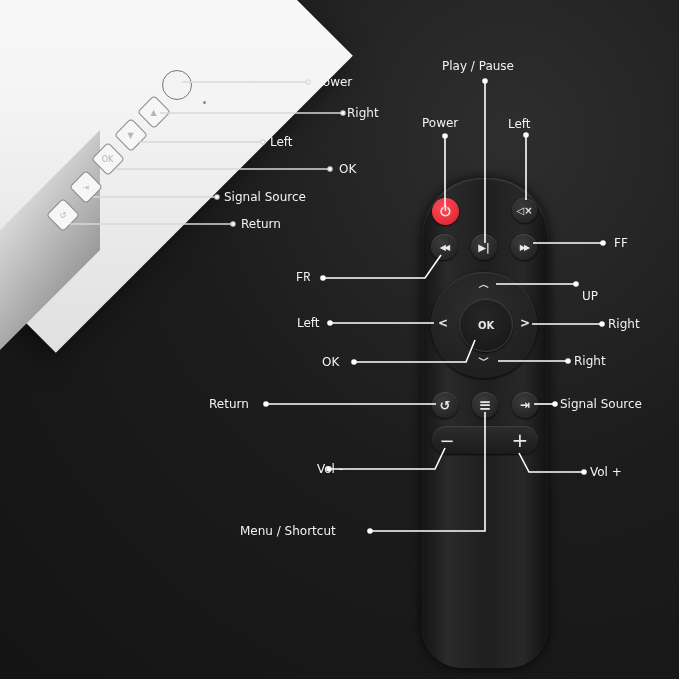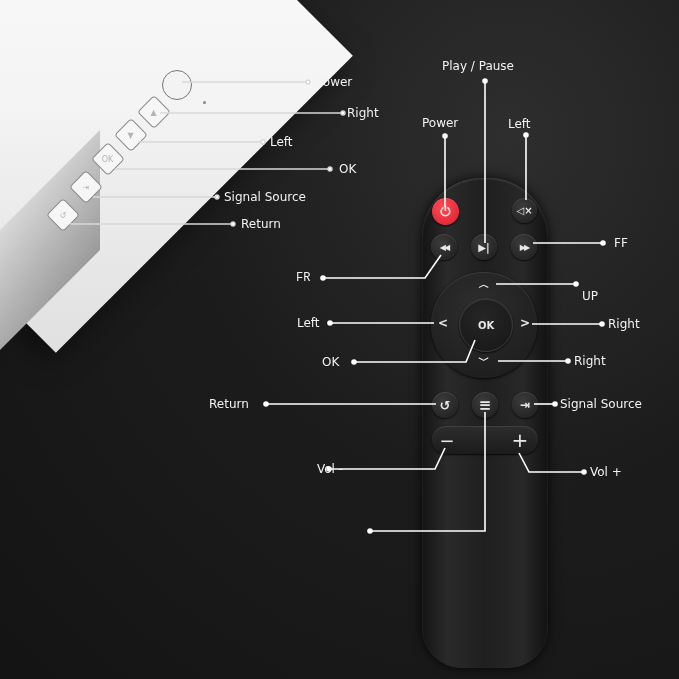--- a/index.html
+++ b/index.html
@@ -157,14 +157,15 @@
   <div class="label" style="left:296px;top:269px;font-family:Liberation Mono, monospace;">FR</div>
   <div class="label" style="left:582px;top:275px;margin-top:12px;">UP</div>
   <div class="label" style="left:297px;top:314px;">Left</div>
   <div class="label" style="left:608px;top:315px;">Right</div>
   <div class="label" style="left:322px;top:353px;">OK</div>
   <div class="label" style="left:574px;top:352px;">Right</div>
   <div class="label" style="left:209px;top:395px;">Return</div>
   <div class="label" style="left:560px;top:395px;">Signal Source</div>
   <div class="label" style="left:279px;top:460px;margin-left:38px;">Vol -</div>
   <div class="label" style="left:590px;top:463px;">Vol +</div>
+  <div class="label" style="left:240px;top:522px;">Menu / Shortcut</div>
 
 </div>
 
 </body></html>

